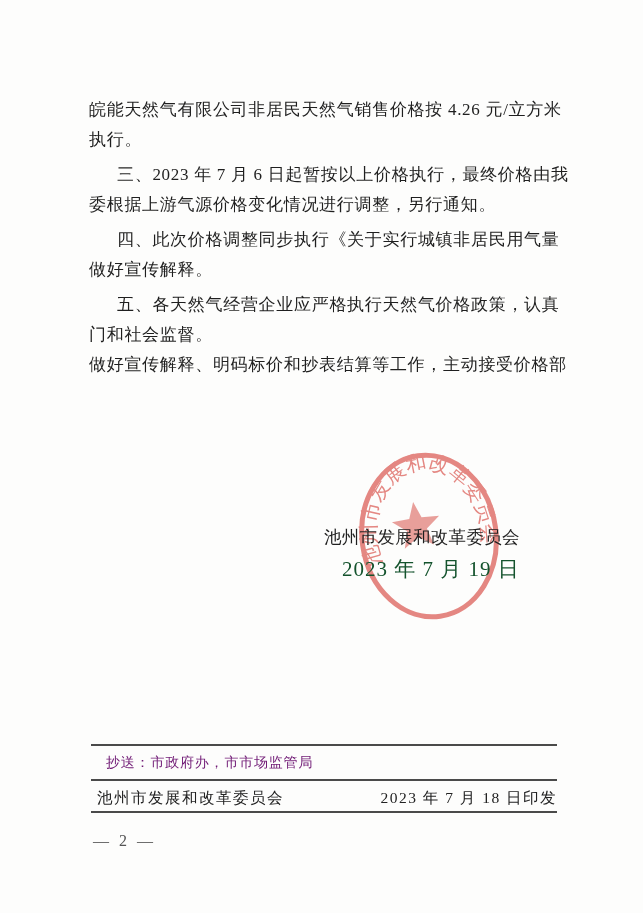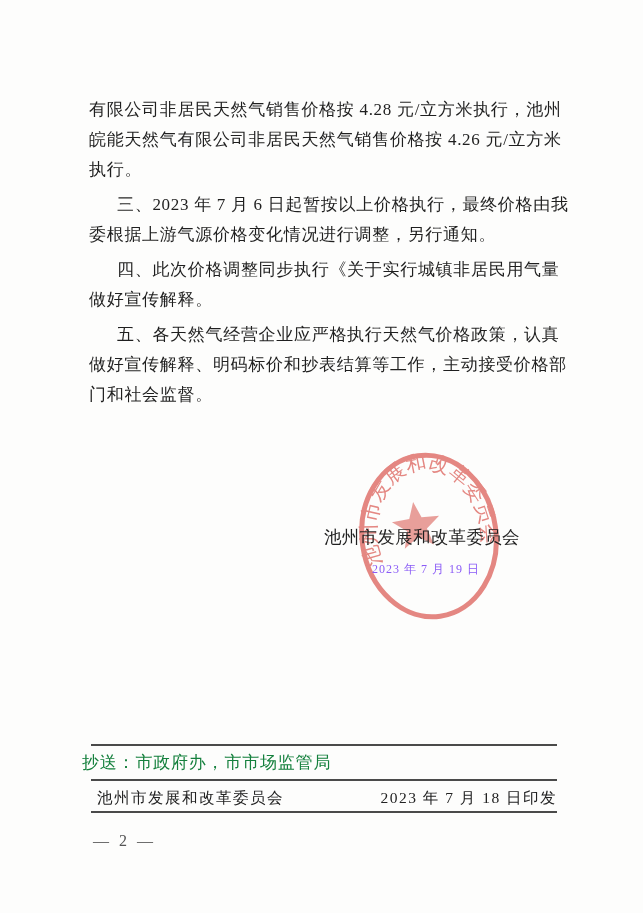--- a/index.html
+++ b/index.html
@@ -23,74 +23,73 @@
   .line { height: 30px; line-height: 30px; white-space: nowrap; }
   .line.indent { padding-left: 28px; }
 
   
   .sig-issuer {
     position: absolute; left: 324px; top: 526px;
     font-size: 17.5px; line-height: 22px; color: #1f1f1f; letter-spacing: 0.3px;
   }
   .sig-date {
     position: absolute; left: 342px; top: 558px;
-    font-size: 12px; line-height: 22px; color: #8b5cf6; letter-spacing: 1px; margin-left: 30px;
+    font-size: 21px; line-height: 22px; color: #14532d; letter-spacing: 1px;
   }
 
   
   .seal {
     position: absolute; left: 353px; top: 448px;
     width: 152px; height: 178px; pointer-events: none;
   }
 
   
   .rule {
     position: absolute; left: 91px; width: 466px; height: 2px;
     background: #4a4a4a;
   }
   .rule-1 { top: 744px; }
   .rule-2 { top: 779px; }
   .rule-3 { top: 811px; }
   .footer-cc {
-    position: absolute; left: 82px; top: 753px;
-    font-size: 17px; line-height: 20px; color: #15803d; letter-spacing: 0.8px;
+    position: absolute; left: 106px; top: 753px;
+    font-size: 14px; line-height: 20px; color: #701a75; letter-spacing: 0.8px;
   }
   .footer-row {
     position: absolute; left: 97px; top: 788px; width: 460px;
     display: flex; justify-content: space-between;
     font-size: 15.5px; line-height: 20px; color: #222; letter-spacing: 1.5px;
   }
   .page-number {
     position: absolute; left: 93px; top: 831px;
     font-size: 16px; line-height: 20px; color: #555; letter-spacing: 3px;
   }
 </style>
 </head>
 <body>
 
 <div class="page">
 
   <div class="doc">
     <div class="para">
-      <div class="line">有限公司非居民天然气销售价格按 4.28 元/立方米执行，池州</div>
       <div class="line">皖能天然气有限公司非居民天然气销售价格按 4.26 元/立方米</div>
       <div class="line">执行。</div>
     </div>
     <div class="para">
       <div class="line indent">三、2023 年 7 月 6 日起暂按以上价格执行，最终价格由我</div>
       <div class="line">委根据上游气源价格变化情况进行调整，另行通知。</div>
     </div>
     <div class="para">
       <div class="line indent">四、此次价格调整同步执行《关于实行城镇非居民用气量</div>
       <div class="line">做好宣传解释。</div>
     </div>
     <div class="para">
       <div class="line indent">五、各天然气经营企业应严格执行天然气价格政策，认真</div>
+      <div class="line">门和社会监督。</div>
       <div class="line">做好宣传解释、明码标价和抄表结算等工作，主动接受价格部</div>
-      <div class="line">门和社会监督。</div>
     </div>
   </div>
 
   <svg class="seal" viewBox="0 0 152 178">
     <g transform="rotate(-8 76 88)" opacity="0.82">
       <ellipse cx="76" cy="88" rx="67" ry="81" fill="none" stroke-width="5" stroke="#df6e68"></ellipse>
       <polygon points="65,52 71.2,68.5 88.8,69.3 75,80.2 79.7,97.2 65,87.5 50.3,97.2 55,80.2 41.2,69.3 58.8,68.5" opacity="0.8" fill="#df6e68"></polygon>
       <path id="sealArc" d="M 26.2 110.9 A 53 67 0 1 1 125.8 110.9" fill="none"></path>
       <text font-size="20.5" font-family="Liberation Serif, serif" fill="#df6e68">
         <textPath href="#sealArc" startOffset="2" textLength="226">池州市发展和改革委员会</textPath>

